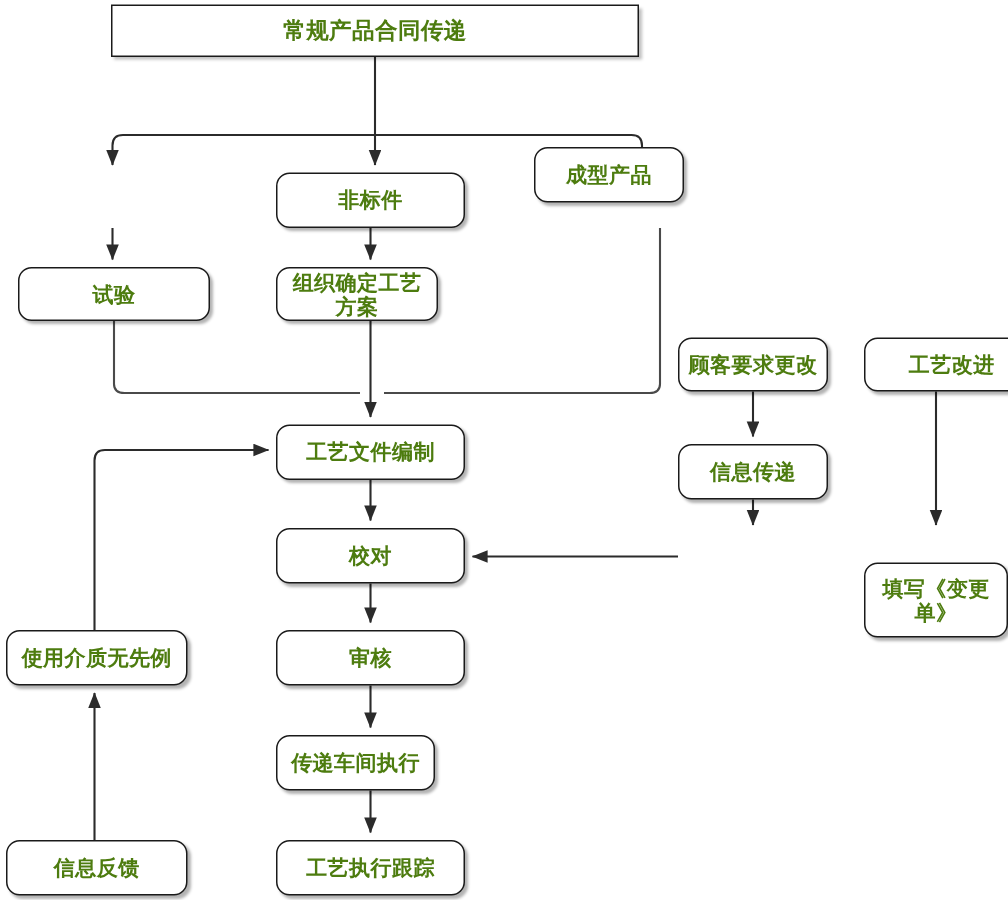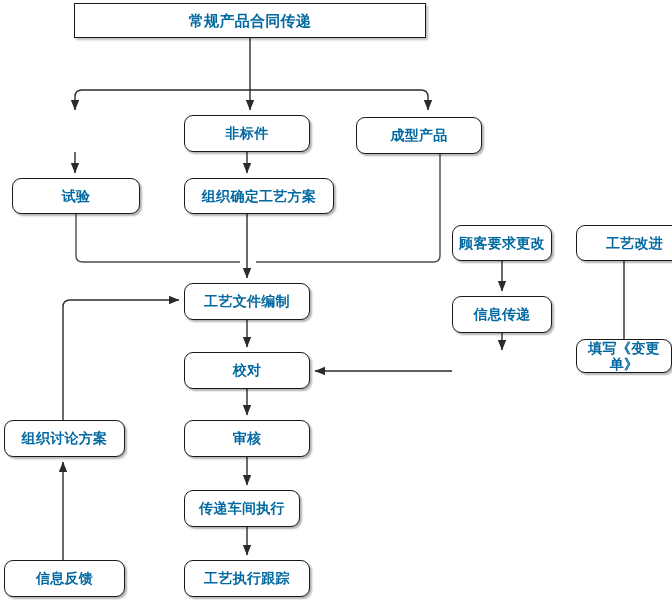--- a/index.html
+++ b/index.html
@@ -15,21 +15,21 @@
   .node{
     position:absolute;
     box-sizing:border-box;
     background:#ffffff;
     border:1.3px solid #1a1a1a;
     border-radius:9px;
     display:flex;
     align-items:center;
     justify-content:center;
     text-align:center;
-    color:#0369a1;
+    color:#4d7c0f;
     font-size:14px;
     font-weight:bold;
     line-height:1.15;
     letter-spacing:0.3px;
     box-shadow:2px 2px 2px rgba(0,0,0,0.30);
     padding:0 4px;
   }
   .node.sharp{
     border-radius:0;
     font-size:15px;
@@ -82,29 +82,29 @@
 
   <div class="node sharp" style="left:74px;top:3px;width:352px;height:35px;">
     <span class="lbl">常规产品合同传递</span>
   </div>
 
 
   <div class="node" style="left:184px;top:115px;width:126px;height:37px;">
     <span class="lbl">非标件</span>
   </div>
 
-  <div class="node" style="left:356px;top:117px;width:126px;height:37px;">
+  <div class="node" style="left:356px;top:98px;width:100px;height:37px;">
     <span class="lbl">成型产品</span>
   </div>
 
   <div class="node" style="left:12px;top:178px;width:128px;height:36px;">
     <span class="lbl">试验</span>
   </div>
 
-  <div class="node" style="left:184px;top:178px;width:150px;height:36px;">
+  <div class="node" style="left:184px;top:178px;width:108px;height:36px;">
     <span class="lbl">组织确定工艺方案</span>
   </div>
 
   <div class="node" style="left:452px;top:225px;width:100px;height:36px;">
     <span class="lbl">顾客要求更改</span>
   </div>
 
   <div class="node" style="left:576px;top:225px;width:117px;height:36px;">
     <span class="lbl">工艺改进</span>
   </div>
@@ -115,33 +115,33 @@
 
   <div class="node" style="left:452px;top:296px;width:100px;height:37px;">
     <span class="lbl">信息传递</span>
   </div>
 
   <div class="node" style="left:184px;top:352px;width:126px;height:37px;">
     <span class="lbl">校对</span>
   </div>
 
 
-  <div class="node" style="left:576px;top:339px;width:96px;height:34px;align-items:center;">
+  <div class="node" style="left:576px;top:375px;width:96px;height:50px;align-items:center;">
     <span class="lbl">填写《变更单》</span>
   </div>
 
   <div class="node" style="left:4px;top:420px;width:121px;height:37px;">
-    <span class="lbl">组织讨论方案</span>
+    <span class="lbl">使用介质无先例</span>
   </div>
 
   <div class="node" style="left:184px;top:420px;width:126px;height:37px;">
     <span class="lbl">审核</span>
   </div>
 
-  <div class="node" style="left:184px;top:490px;width:116px;height:37px;">
+  <div class="node" style="left:184px;top:490px;width:106px;height:37px;">
     <span class="lbl">传递车间执行</span>
   </div>
 
   <div class="node" style="left:4px;top:560px;width:121px;height:37px;">
     <span class="lbl">信息反馈</span>
   </div>
 
   <div class="node" style="left:184px;top:560px;width:126px;height:37px;">
     <span class="lbl">工艺执行跟踪</span>
   </div>

